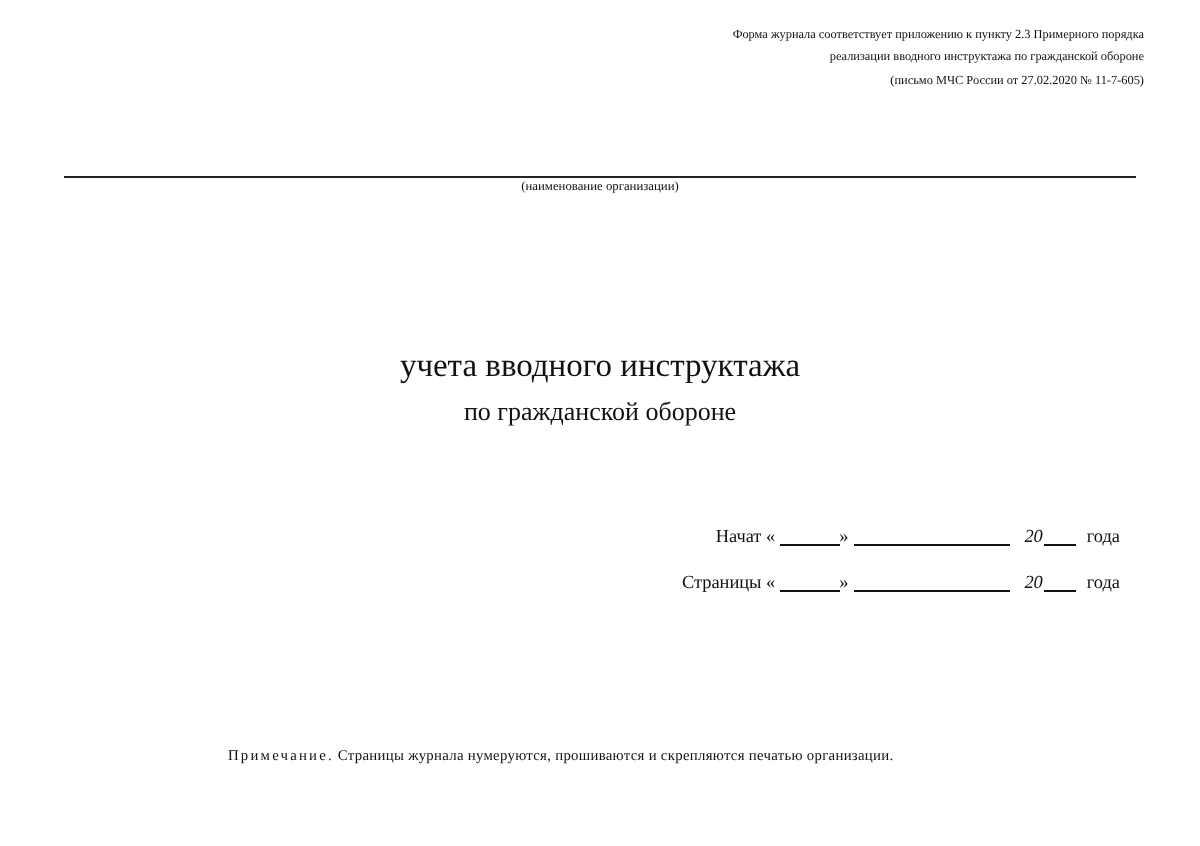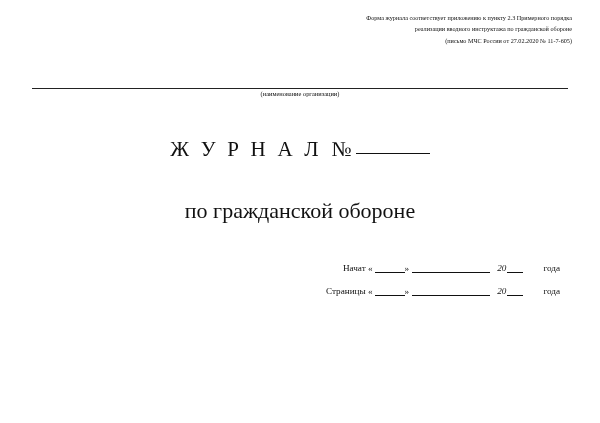--- a/index.html
+++ b/index.html
@@ -88,21 +88,21 @@
     text-align: center;
     font-size: 16.5px;
     color: #111111;
   }
   .title-sub2 {
     position: absolute;
     top: 198px;
     left: 0;
     right: 0;
     text-align: center;
-    font-size: 22px;
+    font-size: 13px;
     color: #111111;
   }
 
   
   .dates {
     position: absolute;
     top: 263px;
     right: 40px;
     font-size: 9.2px;
     color: #111111;
@@ -135,21 +135,21 @@
     width: 16px;
     border-bottom: 1px solid #111111;
     height: 9px;
     margin-left: 1px;
   }
   .yr {
     margin-left: 4px;
     font-style: italic;
   }
   .gd {
-    margin-left: 20px;
+    margin-left: 5px;
   }
 
   
   .footnote {
     position: absolute;
     top: 373px;
     left: 114px;
     font-size: 7.4px;
     letter-spacing: 0.15px;
     color: #111111;
@@ -166,23 +166,21 @@
 
   <div class="top-note">
     <div>Форма журнала соответствует приложению к пункту 2.3 Примерного порядка</div>
     <div>реализации вводного инструктажа по гражданской обороне</div>
     <div>(письмо МЧС России от 27.02.2020 № 11-7-605)</div>
   </div>
 
   <div class="org-rule"></div>
   <div class="org-caption">(наименование организации)</div>
 
-  <div class="title-main">
-    <span>Ж У Р Н А Л</span><span class="num">№</span><span class="blank"></span>
-  </div>
+  <div class="title-sub1">учета вводного инструктажа</div>
   <div class="title-sub2">по гражданской обороне</div>
 
   <div class="dates">
     <div class="date-row">
       <span class="lbl">Начат «</span>
       <span class="ln-s"></span>
       <span>»</span>
       <span class="ln-m"></span>
       <span class="yr">20</span>
       <span class="ln-xs"></span>
@@ -192,14 +190,18 @@
       <span class="lbl">Страницы «</span>
       <span class="ln-s"></span>
       <span>»</span>
       <span class="ln-m"></span>
       <span class="yr">20</span>
       <span class="ln-xs"></span>
       <span class="gd">года</span>
     </div>
   </div>
 
+  <div class="footnote">
+    <span class="lead">Примечание.</span>
+    <span>Страницы журнала нумеруются, прошиваются и скрепляются печатью организации.</span>
+  </div>
 
 </div>
 
 </body></html>

